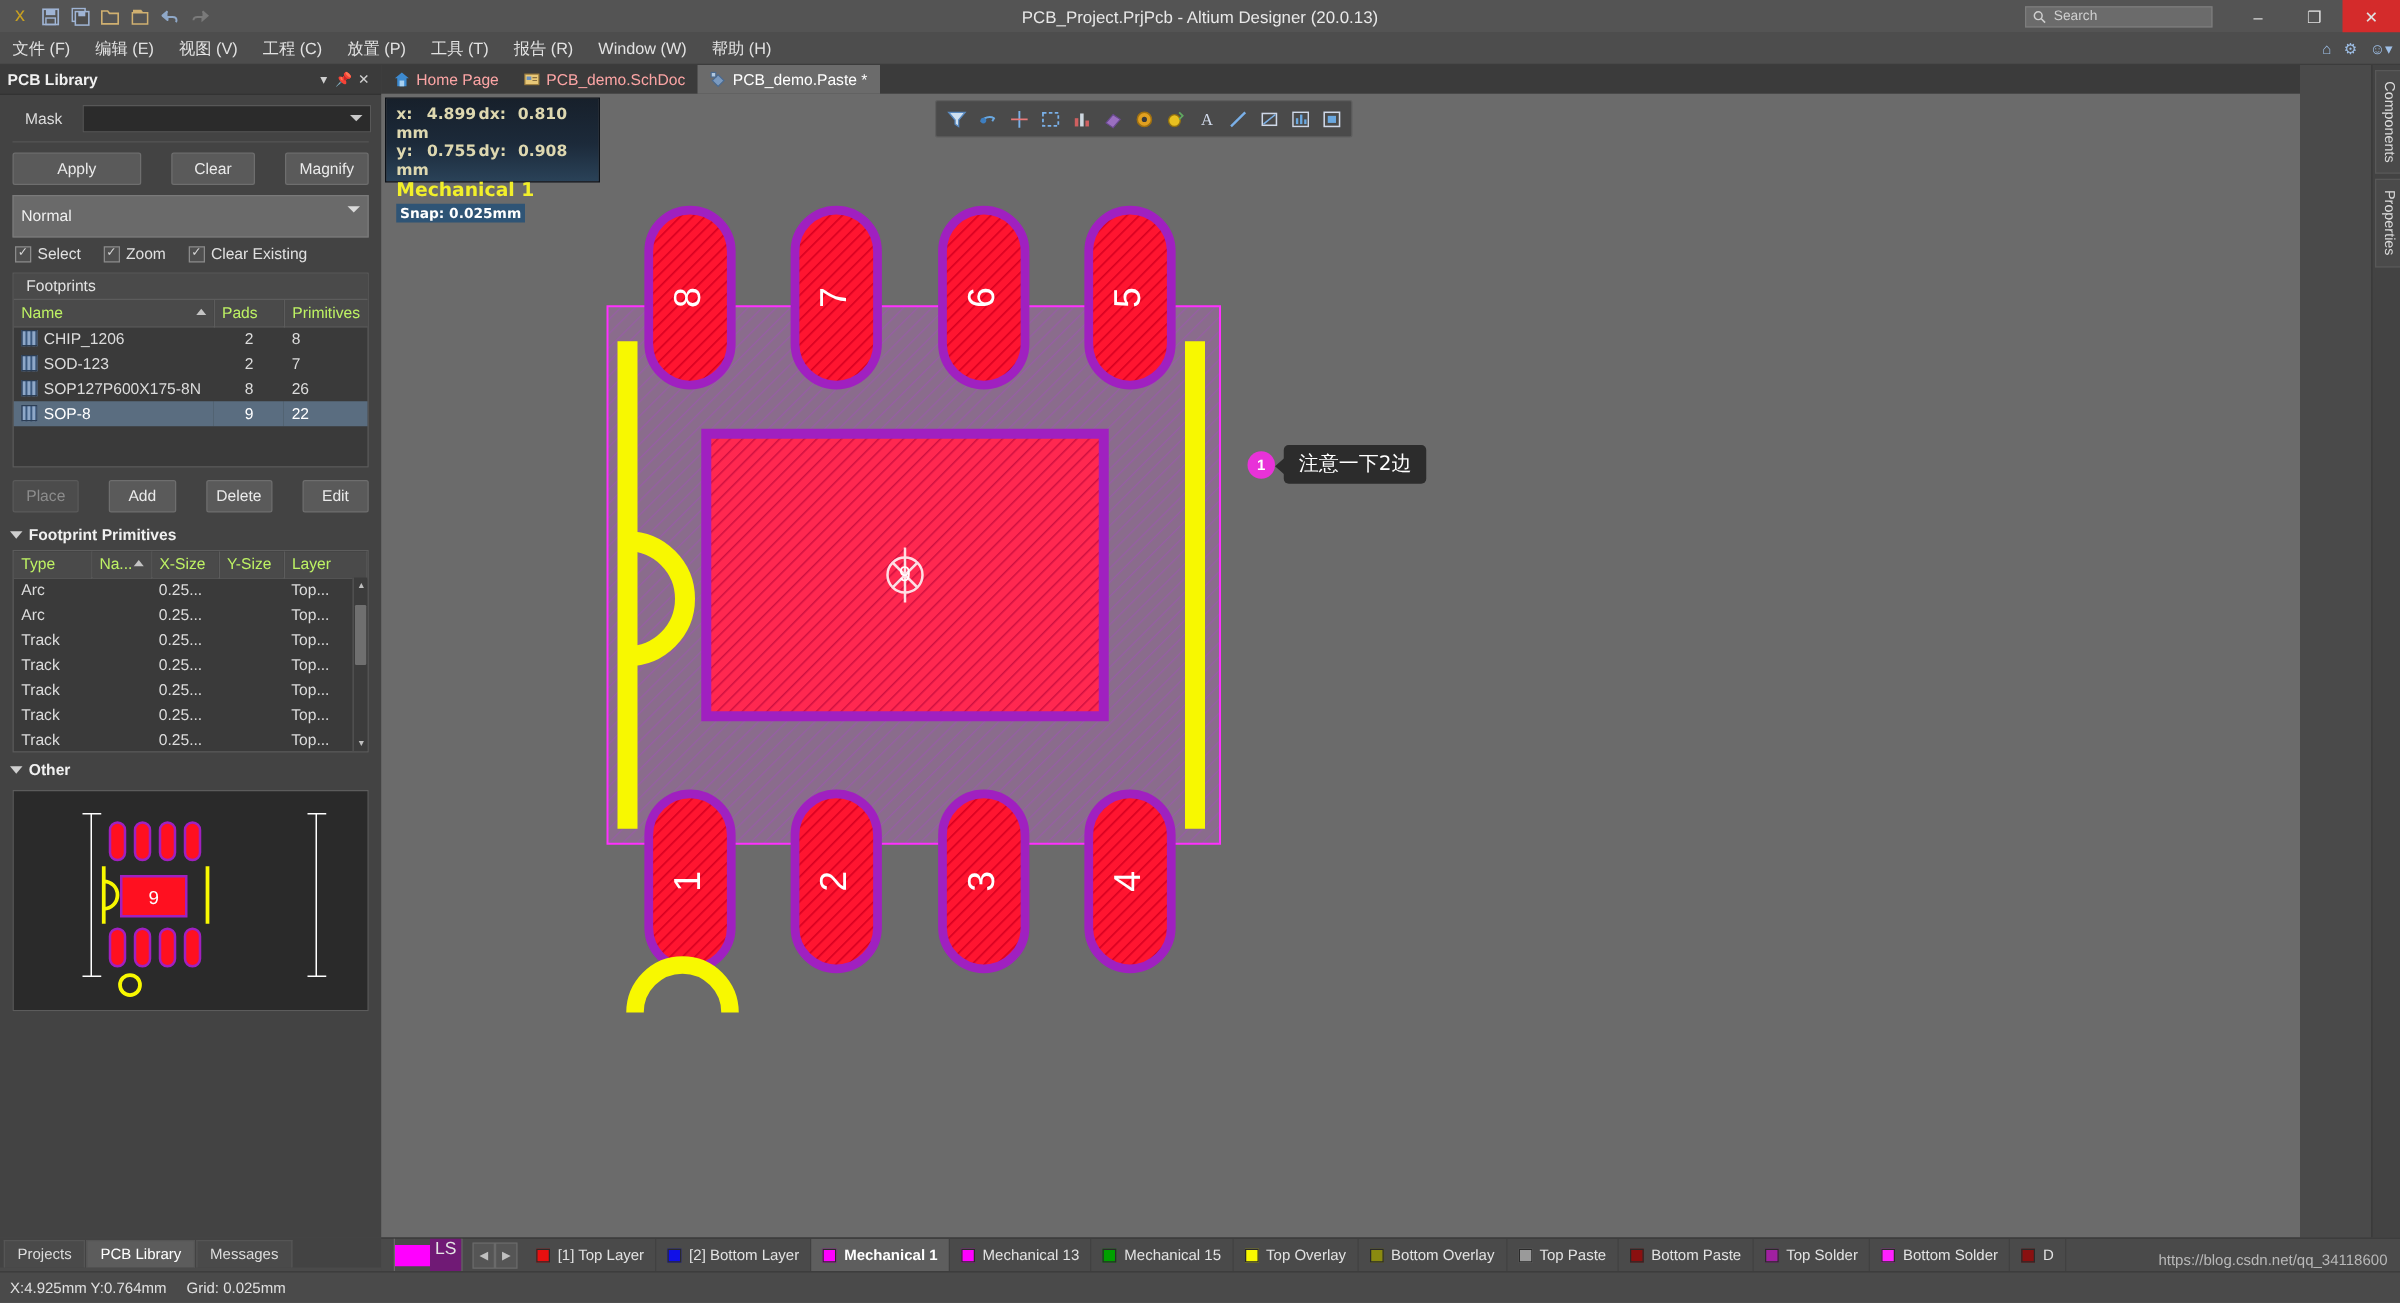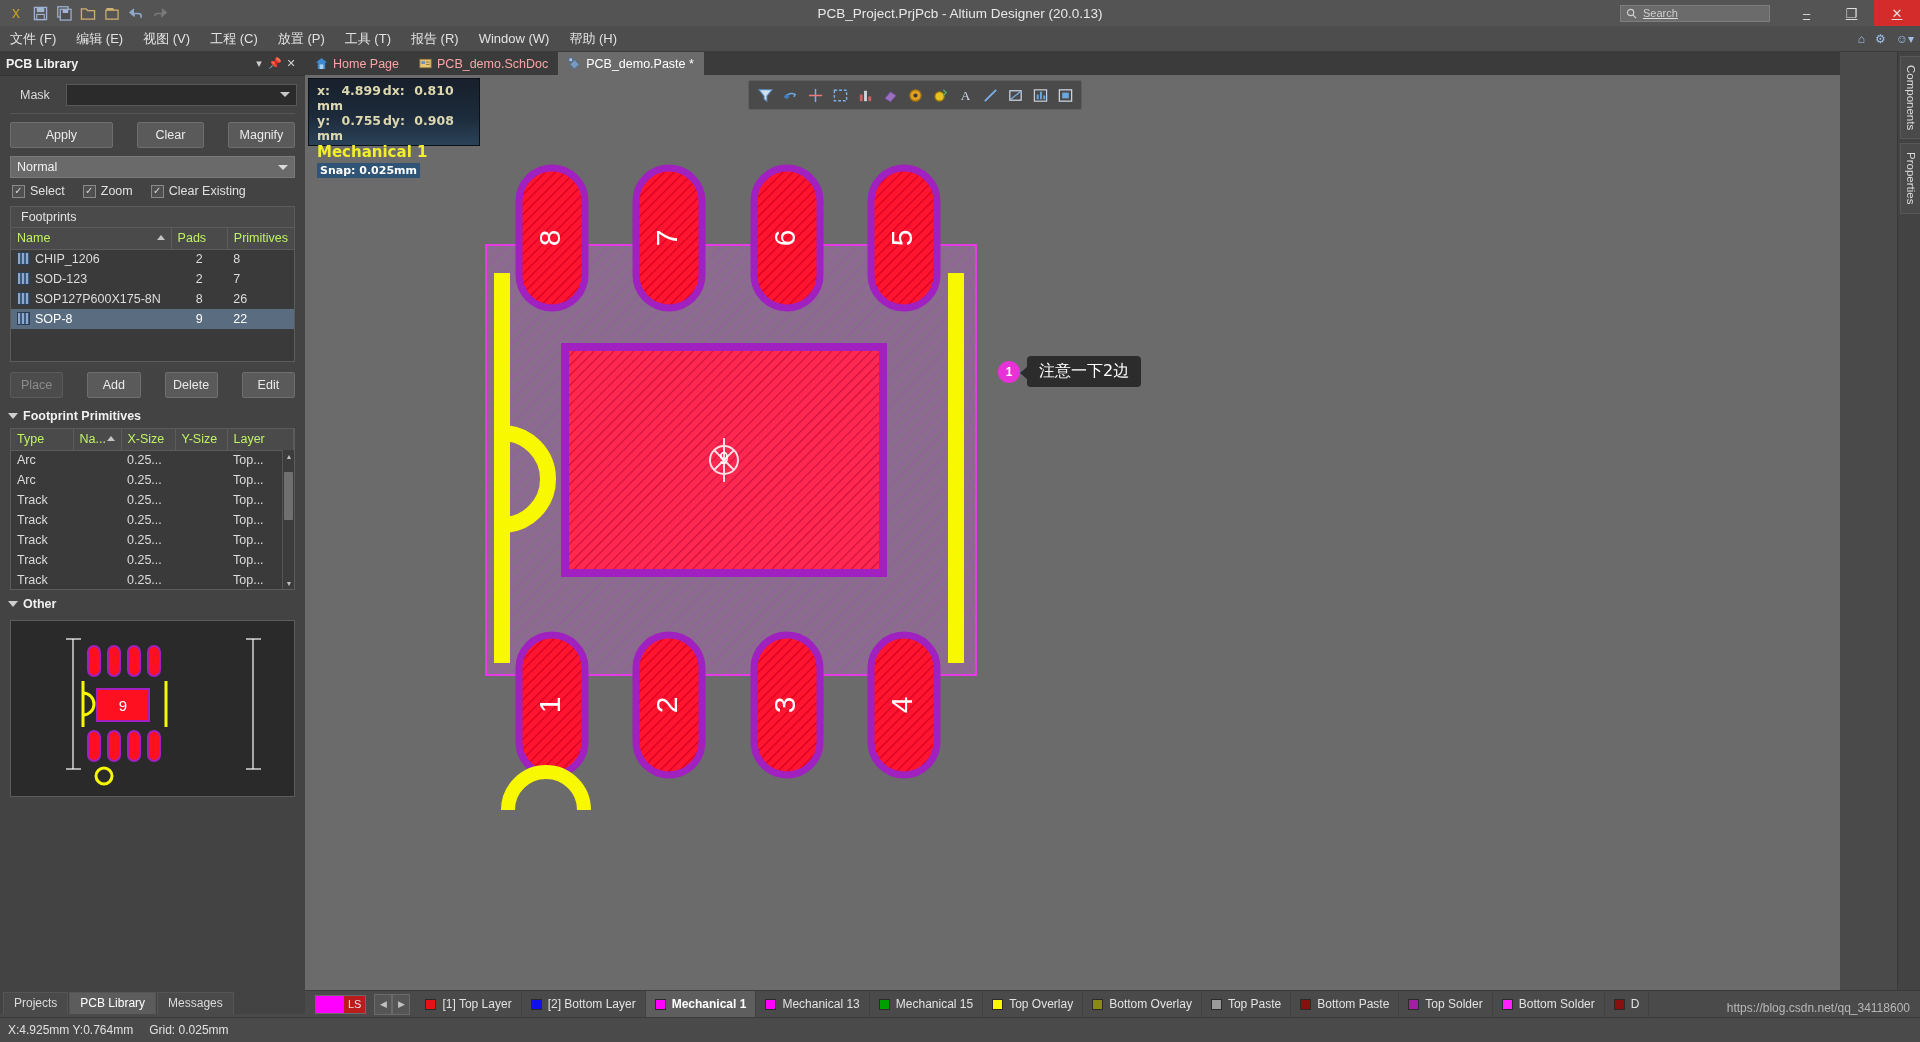--- a/index.html
+++ b/index.html
@@ -22,21 +22,21 @@
   }
   .qa-icons { display: flex; align-items: center; gap: 2px; padding-left: 5px; }
   .qa-ico {
     width: 22px; height: 22px; display: flex; align-items: center;
     justify-content: center; font-size: 13px; color: #a8b4c8;
   }
   .title-text {
     position: absolute; left: 0; width: 1920px; text-align: center;
     font-size: 13.5px; color: #e8e8e8; pointer-events: none;
   }
-  .tb-right { position: absolute; right: 0; top: 0; height: 26px; display: flex; align-items: center; text-decoration: underline; }
+  .tb-right { position: absolute; right: 0; top: 0; height: 26px; display: flex; align-items: center; }
   .search-box {
     display: flex; align-items: center; gap: 6px;
     width: 150px; height: 17px; background: #6b6b6b; border: 1px solid #7d7d7d;
     padding: 0 5px; font-size: 11px; color: #cfcfcf; margin-right: 14px;
   }
   .win-btn { width: 45px; height: 26px; display:flex; align-items:center; justify-content:center; font-size: 13px; color: #e0e0e0; }
   .win-btn.close { background: #d42b2b; width: 46px; }
 
   
   .menubar {
@@ -74,21 +74,21 @@
     background: #5a5a5a; border: 1px solid #6e6e6e; color: #eaeaea;
     font-size: 12.5px; height: 26px; display: flex; align-items: center;
     justify-content: center; border-radius: 2px;
   }
   .btn.wide { flex: 1.55; }
   .btn.norm { flex: 1; }
   .btn.disabled { color: #8c8c8c; background: #4c4c4c; border-color: #5a5a5a; }
 
   .combo {
     margin: 4px 10px 0 10px; height: 22px; background: #6a6a6a; border: 1px solid #7a7a7a;
-    display: flex; align-items: center; padding: 4px 6px; font-size: 12.5px; color: #f0f0f0;
+    display: flex; align-items: center; padding: 16px 6px; font-size: 12.5px; color: #f0f0f0;
     position: relative;
   }
   .combo .caret { position: absolute; right: 6px; top: 8px; width:0;height:0;
     border-left: 5px solid transparent; border-right: 5px solid transparent; border-top: 5px solid #dadada; }
 
   .check-row { display: flex; gap: 18px; padding: 6px 10px 4px 12px; align-items: center; }
   .chk { display: flex; align-items: center; gap: 5px; font-size: 12.5px; color: #e0e0e0; }
   .chk .box {
     width: 13px; height: 13px; background: #4f4f4f; border: 1px solid #8a8a8a;
     display: flex; align-items: center; justify-content: center;
@@ -211,21 +211,21 @@
   .ptab { font-size: 12px; color: #dcdcdc; padding: 3px 10px 4px 10px; background: #4a4a4a; border: 1px solid #555; border-bottom: none; }
   .ptab.active { background: #5c5c5c; color: #fff; }
 
   .layerbar {
     position: absolute; left: 305px; top: 990px; width: 1615px; height: 27px;
     background: #4a4a4a; display: flex; align-items: center; gap: 0px;
     border-top: 1px solid #3a3a3a; overflow: hidden;
   }
   .ls-block { display: flex; align-items: center; margin-left: 10px; border: 1px solid #6a6a6a; }
   .ls-swatch { width: 28px; height: 17px; background: #ff00ff; }
-  .ls-label { font-size: 11px; color: #e4e4e4; padding: 0 4px; background: #b91c1c; height: 17px; line-height: 17px; }
+  .ls-label { font-size: 14px; color: #e4e4e4; padding: 0 4px; background: #701a75; height: 29px; line-height: 17px; }
   .nav-btn { width: 18px; height: 21px; background: #555; border: 1px solid #6a6a6a; display:flex; align-items:center; justify-content:center; color: #c0c0c0; font-size: 9px; }
   .lyr {
     display: flex; align-items: center; gap: 6px; padding: 0 9px; height: 27px;
     font-size: 12px; color: #e2e2e2; border-right: 1px solid #414141;
   }
   .lyr.active { background: #5e5e5e; color: #ffffff; font-weight: bold; }
   .lyr .sw { width: 11px; height: 11px; border: 1px solid #2a2a2a; }
 
   .statusbar {
     position: absolute; left: 0; top: 1017px; width: 1920px; height: 25px;

